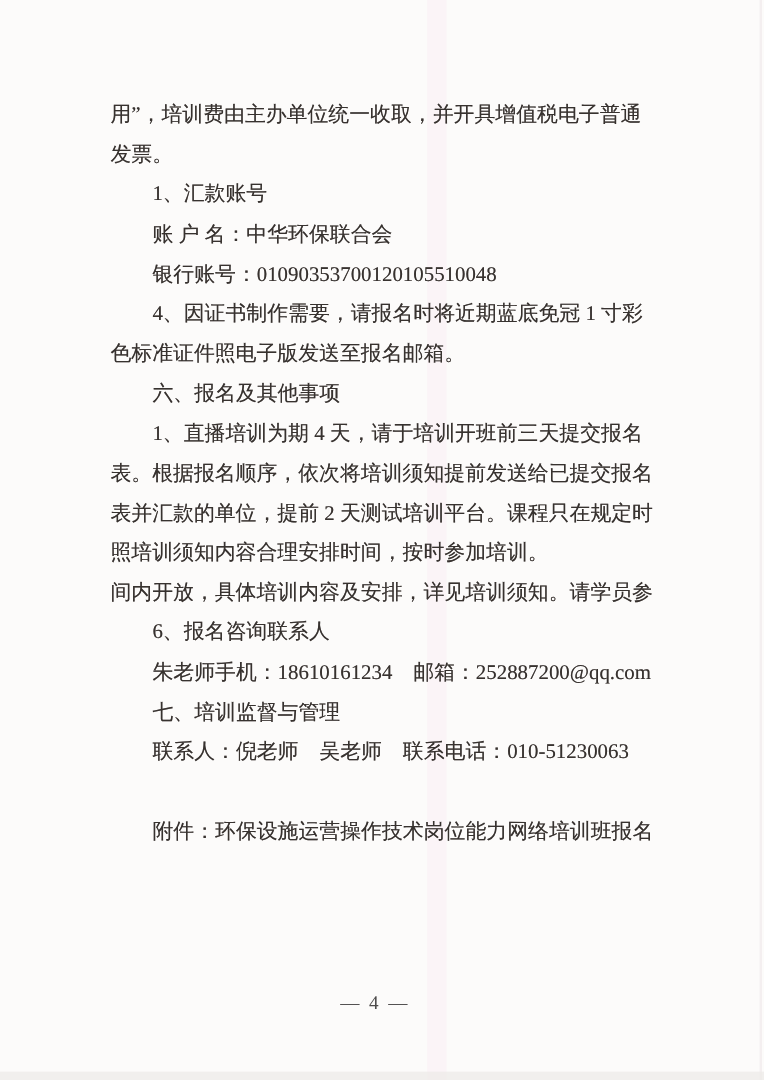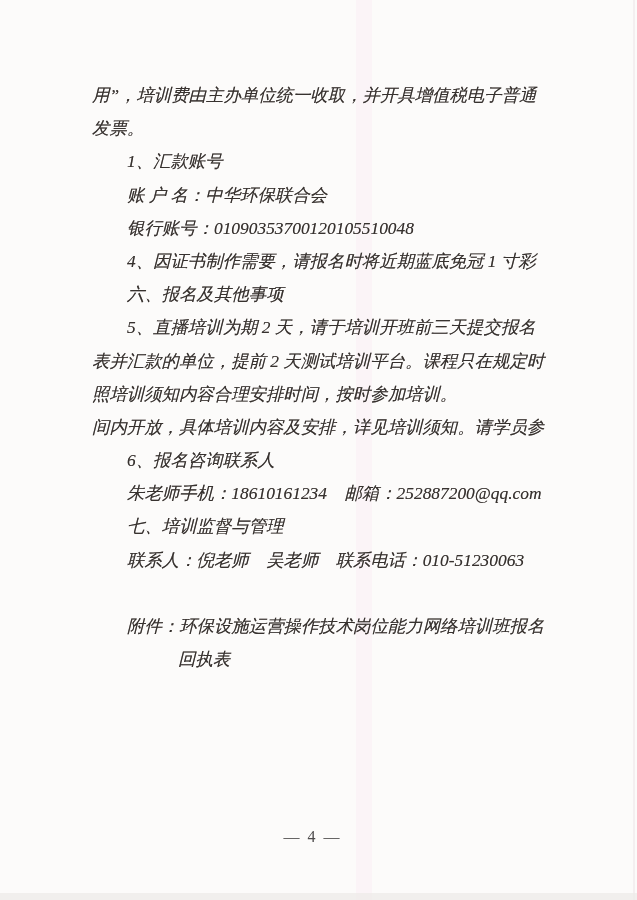--- a/index.html
+++ b/index.html
@@ -42,21 +42,20 @@
     width: 100%;
     height: 7px;
     background: rgba(238, 235, 232, 0.75);
     pointer-events: none;
   }
   .content {
     position: absolute;
     top: 79px;
     left: 92px;
     right: 16px;
-    font-style: italic;
   }
   .line {
     height: 33.2px;
     line-height: 33.2px;
     font-size: 17.4px;
     white-space: pre;
     text-shadow: 0 0 0.4px rgba(55, 45, 45, 0.55);
   }
   .line.para   { padding-left: 35px; }
   .line.attach { padding-left: 86px; }
@@ -80,27 +79,28 @@
   <div class="scan-band"></div>
   <div class="scan-right-edge"></div>
   <div class="scan-bottom-edge"></div>
   <div class="content">
       <div class="line body">用”，培训费由主办单位统一收取，并开具增值税电子普通</div>
       <div class="line body">发票。</div>
       <div class="line para">1、汇款账号</div>
       <div class="line para">账 户 名：中华环保联合会</div>
       <div class="line para">银行账号：01090353700120105510048</div>
       <div class="line para">4、因证书制作需要，请报名时将近期蓝底免冠 1 寸彩</div>
+      <div class="line body">色标准证件照电子版发送至报名邮箱。</div>
       <div class="line para">六、报名及其他事项</div>
-      <div class="line para">5、直播培训为期 2 天，请于培训开班前三天提交报名</div>
+      <div class="line para">1、直播培训为期 4 天，请于培训开班前三天提交报名</div>
+      <div class="line body">表。根据报名顺序，依次将培训须知提前发送给已提交报名</div>
       <div class="line body">表并汇款的单位，提前 2 天测试培训平台。课程只在规定时</div>
       <div class="line body">照培训须知内容合理安排时间，按时参加培训。</div>
       <div class="line body">间内开放，具体培训内容及安排，详见培训须知。请学员参</div>
       <div class="line para">6、报名咨询联系人</div>
       <div class="line para">朱老师手机：18610161234　邮箱：252887200@qq.com</div>
       <div class="line para">七、培训监督与管理</div>
       <div class="line para">联系人：倪老师　吴老师　联系电话：010-51230063</div>
       <div class="line spacer"></div>
       <div class="line para">附件：环保设施运营操作技术岗位能力网络培训班报名</div>
-      <div class="line attach">回执表</div>
     </div>
   <div class="footer">— 4 —</div>
 </div>
 
 </body></html>

